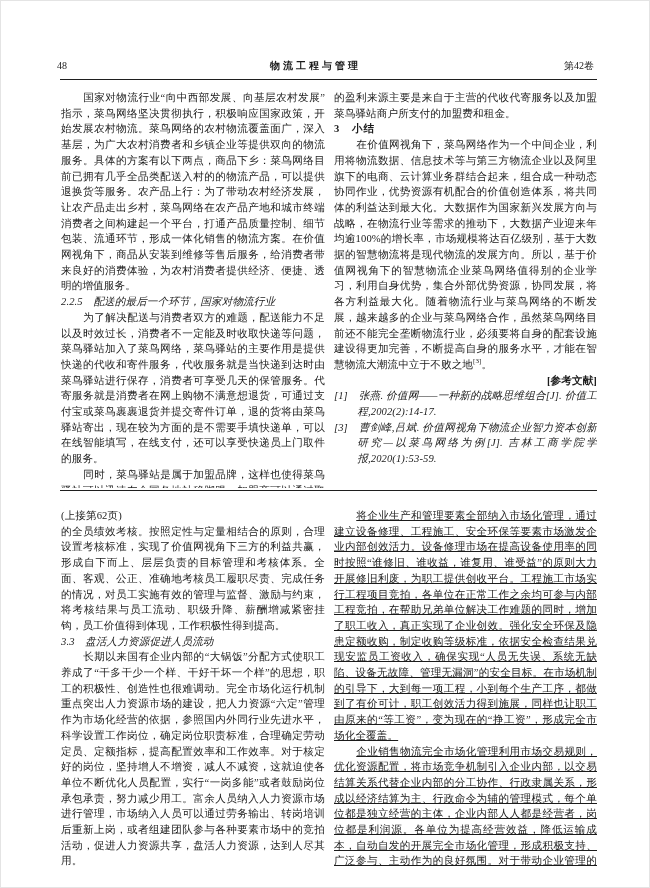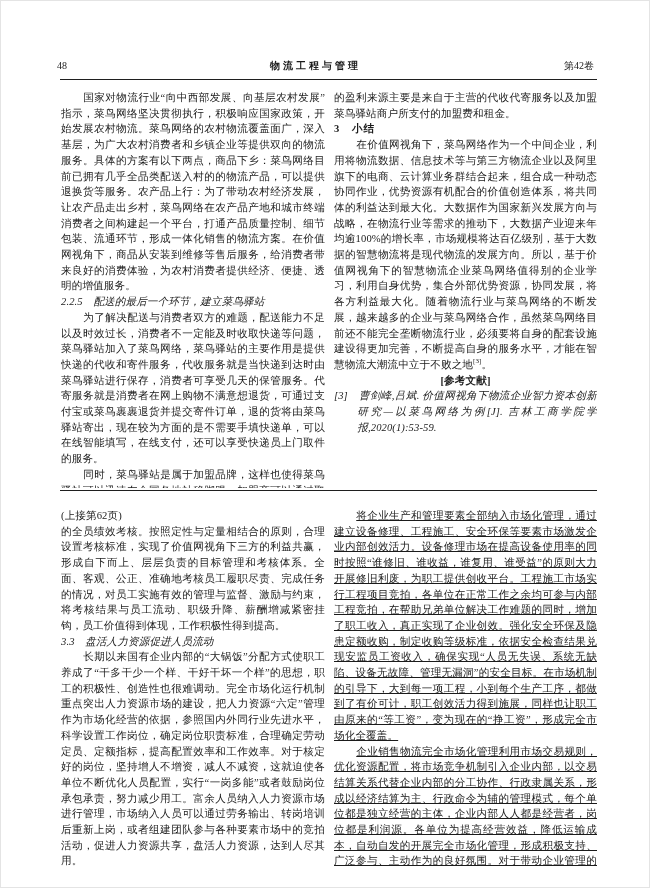--- a/index.html
+++ b/index.html
@@ -44,21 +44,21 @@
     margin:0;
   }
   .heading-bold {
     font-weight:bold;
     font-style:normal;
     letter-spacing:1px;
   }
 
   
   .refs-title {
-    text-align:center; font-weight:bold;
+    text-align:right; font-weight:bold;
     margin-top:10px; margin-bottom:4px;
     text-indent:0;
   }
   .ref-item {
     font-style:italic;
     padding-left:2.2em; text-indent:-2.2em;
     margin:0;
   }
 
   sup.cite { font-size:7px; line-height:0; vertical-align:super; }
@@ -81,30 +81,31 @@
 
   <div class="header">
     <span>48</span>
     <span class="journal-title">物流工程与管理</span>
     <span>第42卷</span>
   </div>
   <div class="header-rule"></div>
 
   <div class="col left-top">
     <p class="indent">国家对物流行业“向中西部发展、向基层农村发展”指示，菜鸟网络坚决贯彻执行，积极响应国家政策，开始发展农村物流。菜鸟网络的农村物流覆盖面广，深入基层，为广大农村消费者和乡镇企业等提供双向的物流服务。具体的方案有以下两点，商品下乡：菜鸟网络目前已拥有几乎全品类配送入村的的物流产品，可以提供退换货等服务。农产品上行：为了带动农村经济发展，让农产品走出乡村，菜鸟网络在农产品产地和城市终端消费者之间构建起一个平台，打通产品质量控制、细节包装、流通环节，形成一体化销售的物流方案。在价值网视角下，商品从安装到维修等售后服务，给消费者带来良好的消费体验，为农村消费者提供经济、便捷、透明的增值服务。</p>
-    <p class="sec-heading">2.2.5　配送的最后一个环节，建立菜鸟驿站</p>
+    <p class="sec-heading">2.2.5　配送的最后一个环节，国家对物流行业</p>
     <p class="indent">为了解决配送与消费者双方的难题，配送能力不足以及时效过长，消费者不一定能及时收取快递等问题，菜鸟驿站加入了菜鸟网络，菜鸟驿站的主要作用是提供快递的代收和寄件服务，代收服务就是当快递到达时由菜鸟驿站进行保存，消费者可享受几天的保管服务。代寄服务就是消费者在网上购物不满意想退货，可通过支付宝或菜鸟裹裹退货并提交寄件订单，退的货将由菜鸟驿站寄出，现在较为方面的是不需要手填快递单，可以在线智能填写，在线支付，还可以享受快递员上门取件的服务。</p>
     <p class="indent">同时，菜鸟驿站是属于加盟品牌，这样也使得菜鸟驿站可以迅速在全国各地站稳脚跟，加盟商可以通过取货的人流量再开拓别的业务赚钱。菜鸟网络通过菜鸟驿站与消费者之间建立联系，实现了价值网视角下三方的利益共赢。菜鸟驿站</p>
   </div>
 
   <div class="col right-top">
     <p>的盈利来源主要是来自于主营的代收代寄服务以及加盟菜鸟驿站商户所支付的加盟费和租金。</p>
     <p class="sec-heading heading-bold">3　小结</p>
     <p class="indent"><span>在价值网视角下，菜鸟网络作为一个中间企业，利用将物流数据、信息技术等与第三方物流企业以及阿里旗下的电商、云计算业务群结合起来，组合成一种动态协同作业，优势资源有机配合的价值创造体系，将共同体的利益达到最大化。大数据作为国家新兴发展方向与战略，在物流行业等需求的推动下，大数据产业迎来年均逾100%的增长率，市场规模将达百亿级别，基于大数据的智慧物流将是现代物流的发展方向。所以，基于价值网视角下的智慧物流企业菜鸟网络值得别的企业学习，利用自身优势，集合外部优势资源，协同发展，将各方利益最大化。随着物流行业与菜鸟网络的不断发展，越来越多的企业与菜鸟网络合作，虽然菜鸟网络目前还不能完全垄断物流行业，必须要将自身的配套设施建设得更加完善，不断提高自身的服务水平，才能在智慧物流大潮流中立于不败之地</span><sup class="cite">[3]</sup><span>。</span></p>
     <p class="refs-title">[参考文献]</p>
+    <p class="ref-item">[1]　张燕. 价值网——一种新的战略思维组合[J]. 价值工程,2002(2):14-17.</p>
     <p class="ref-item">[3]　曹剑峰,吕斌. 价值网视角下物流企业智力资本创新研究—以菜鸟网络为例[J]. 吉林工商学院学报,2020(1):53-59.</p>
   </div>
 
   <div class="divider"></div>
 
   <div class="col left-bottom">
     <p class="continued-note">(上接第62页)</p>
     <p>的全员绩效考核。按照定性与定量相结合的原则，合理设置考核标准，实现了价值网视角下三方的利益共赢，形成自下而上、层层负责的目标管理和考核体系。全面、客观、公正、准确地考核员工履职尽责、完成任务的情况，对员工实施有效的管理与监督、激励与约束，将考核结果与员工流动、职级升降、薪酬增减紧密挂钩，员工价值得到体现，工作积极性得到提高。</p>
     <p class="sec-heading">3.3　盘活人力资源促进人员流动</p>
     <p class="indent">长期以来国有企业内部的“大锅饭”分配方式使职工养成了“干多干少一个样、干好干坏一个样”的思想，职工的积极性、创造性也很难调动。完全市场化运行机制重点突出人力资源市场的建设，把人力资源“六定”管理作为市场化经营的依据，参照国内外同行业先进水平，科学设置工作岗位，确定岗位职责标准，合理确定劳动定员、定额指标，提高配置效率和工作效率。对于核定好的岗位，坚持增人不增资，减人不减资，这就迫使各单位不断优化人员配置，实行“一岗多能”或者鼓励岗位承包承责，努力减少用工。富余人员纳入人力资源市场进行管理，市场纳入人员可以通过劳务输出、转岗培训后重新上岗，或者组建团队参与各种要素市场中的竞拍活动，促进人力资源共享，盘活人力资源，达到人尽其用。</p>

